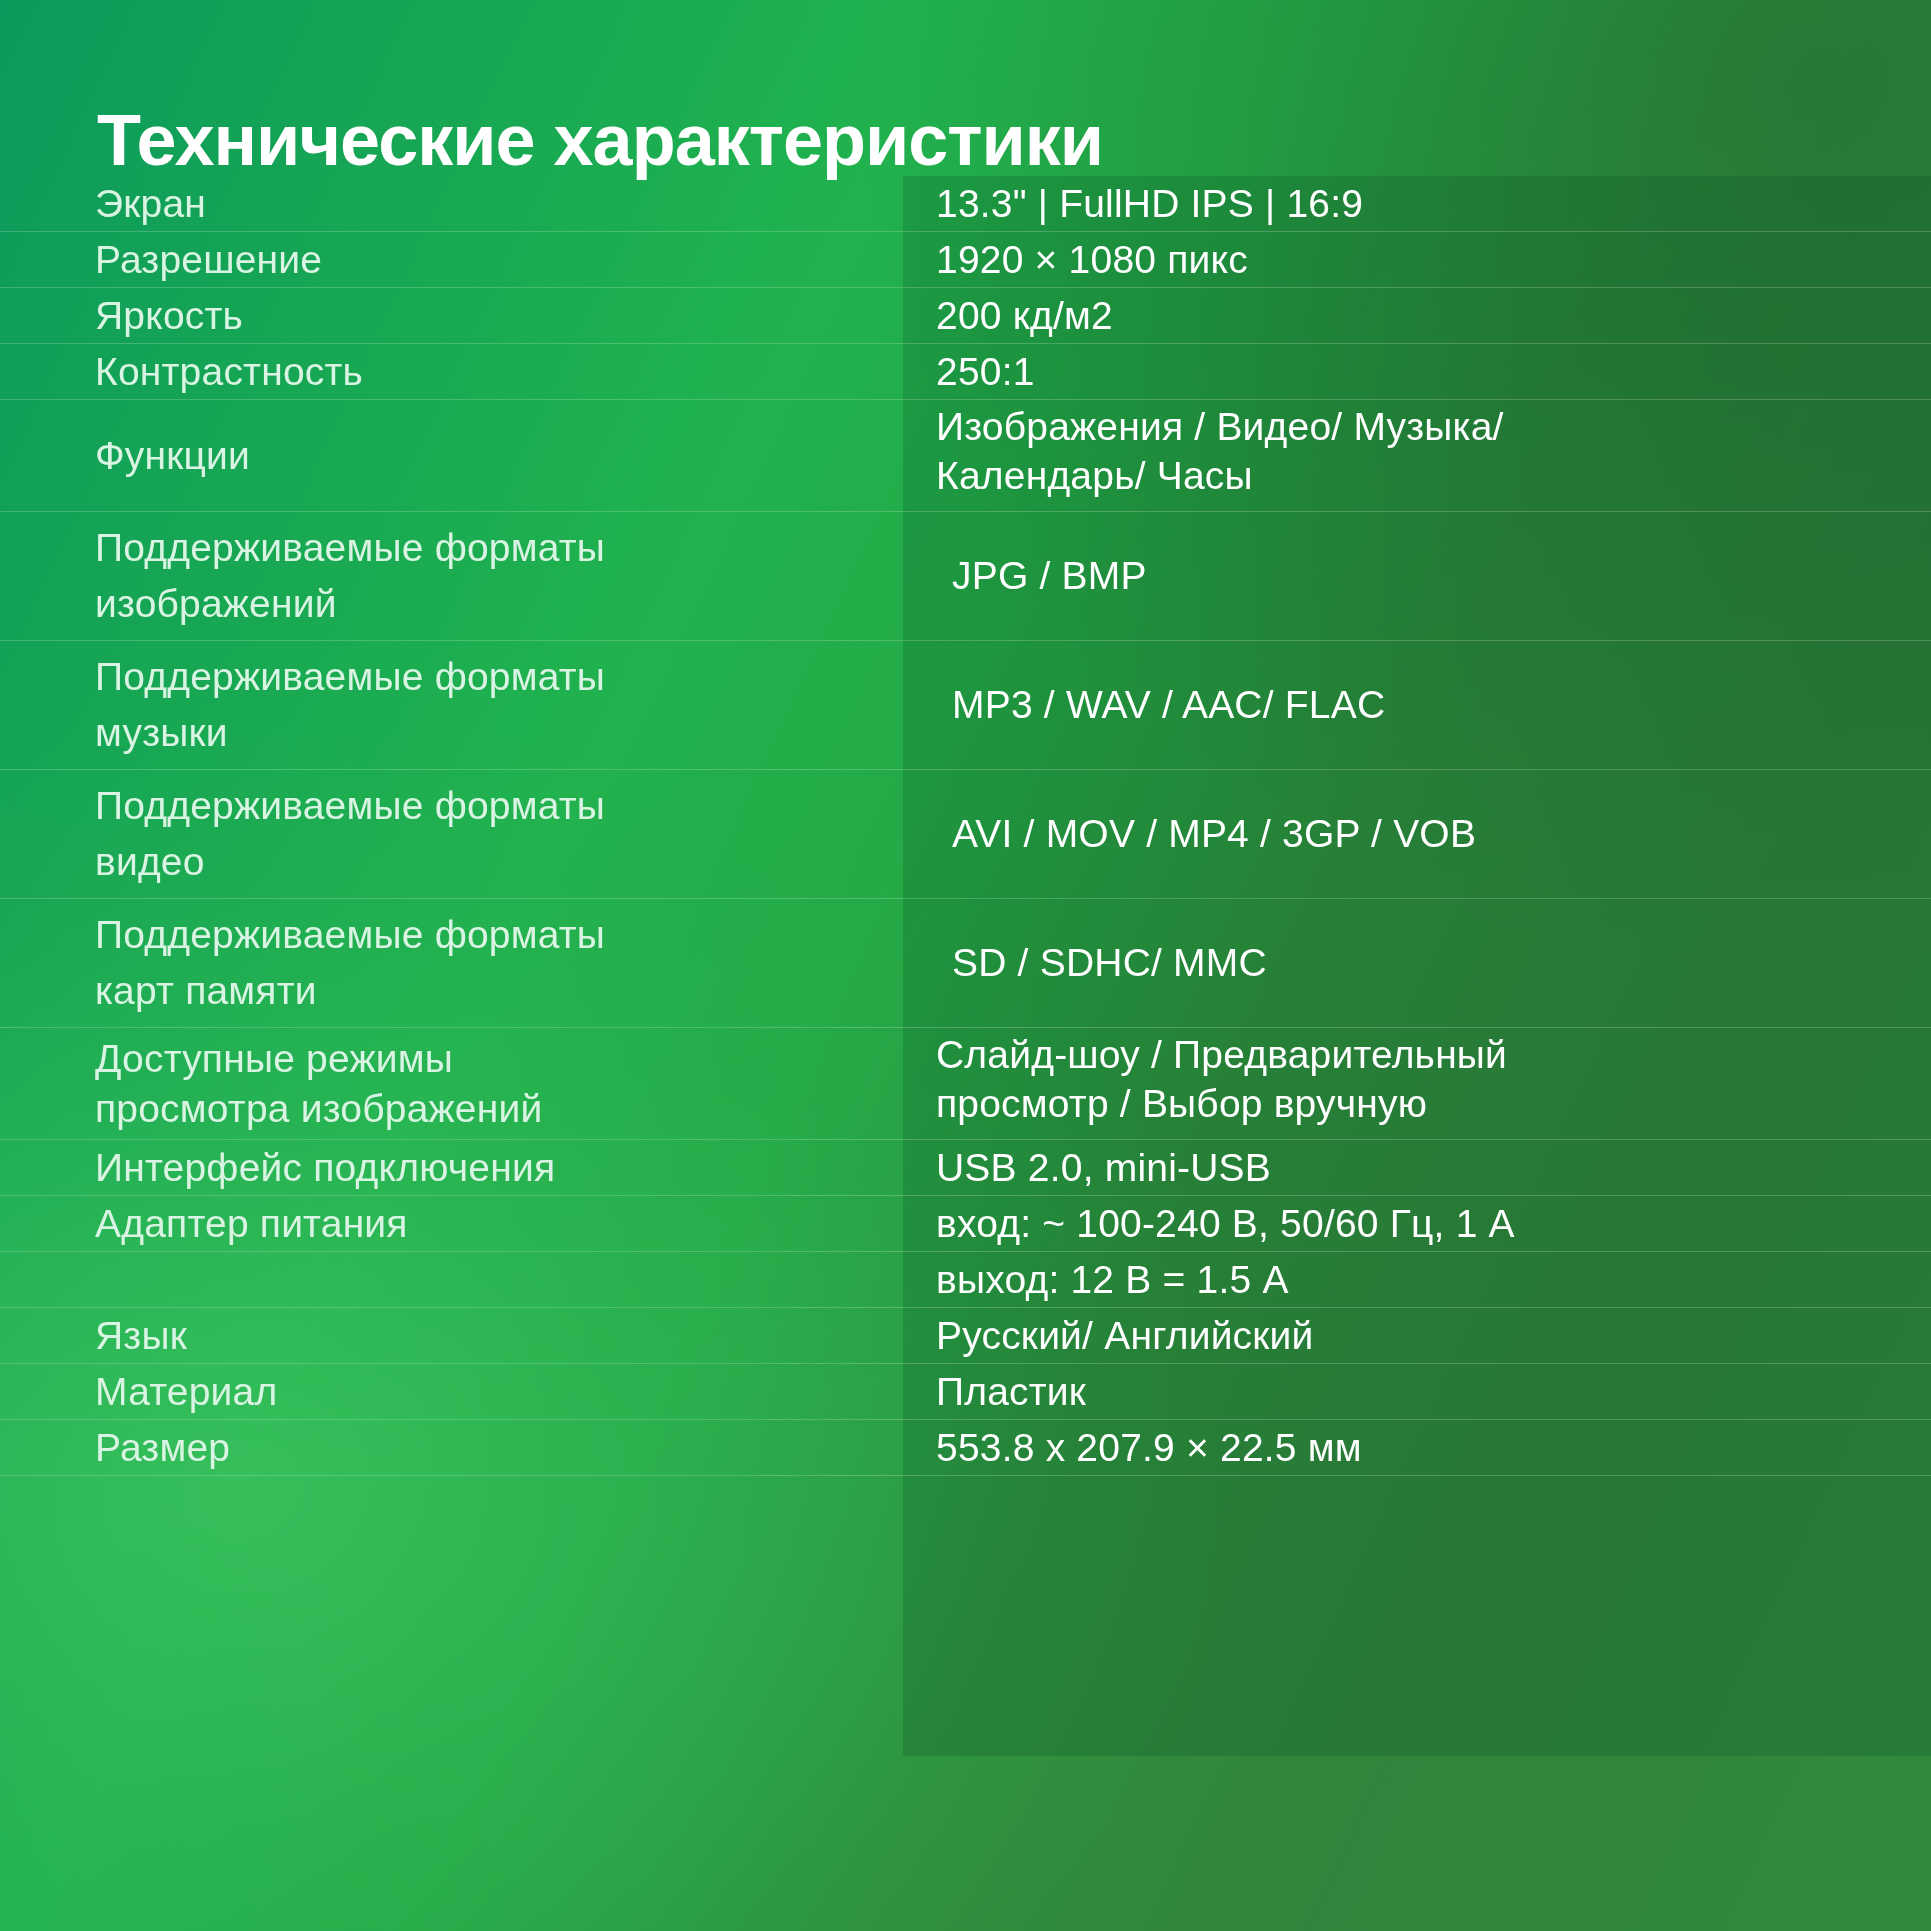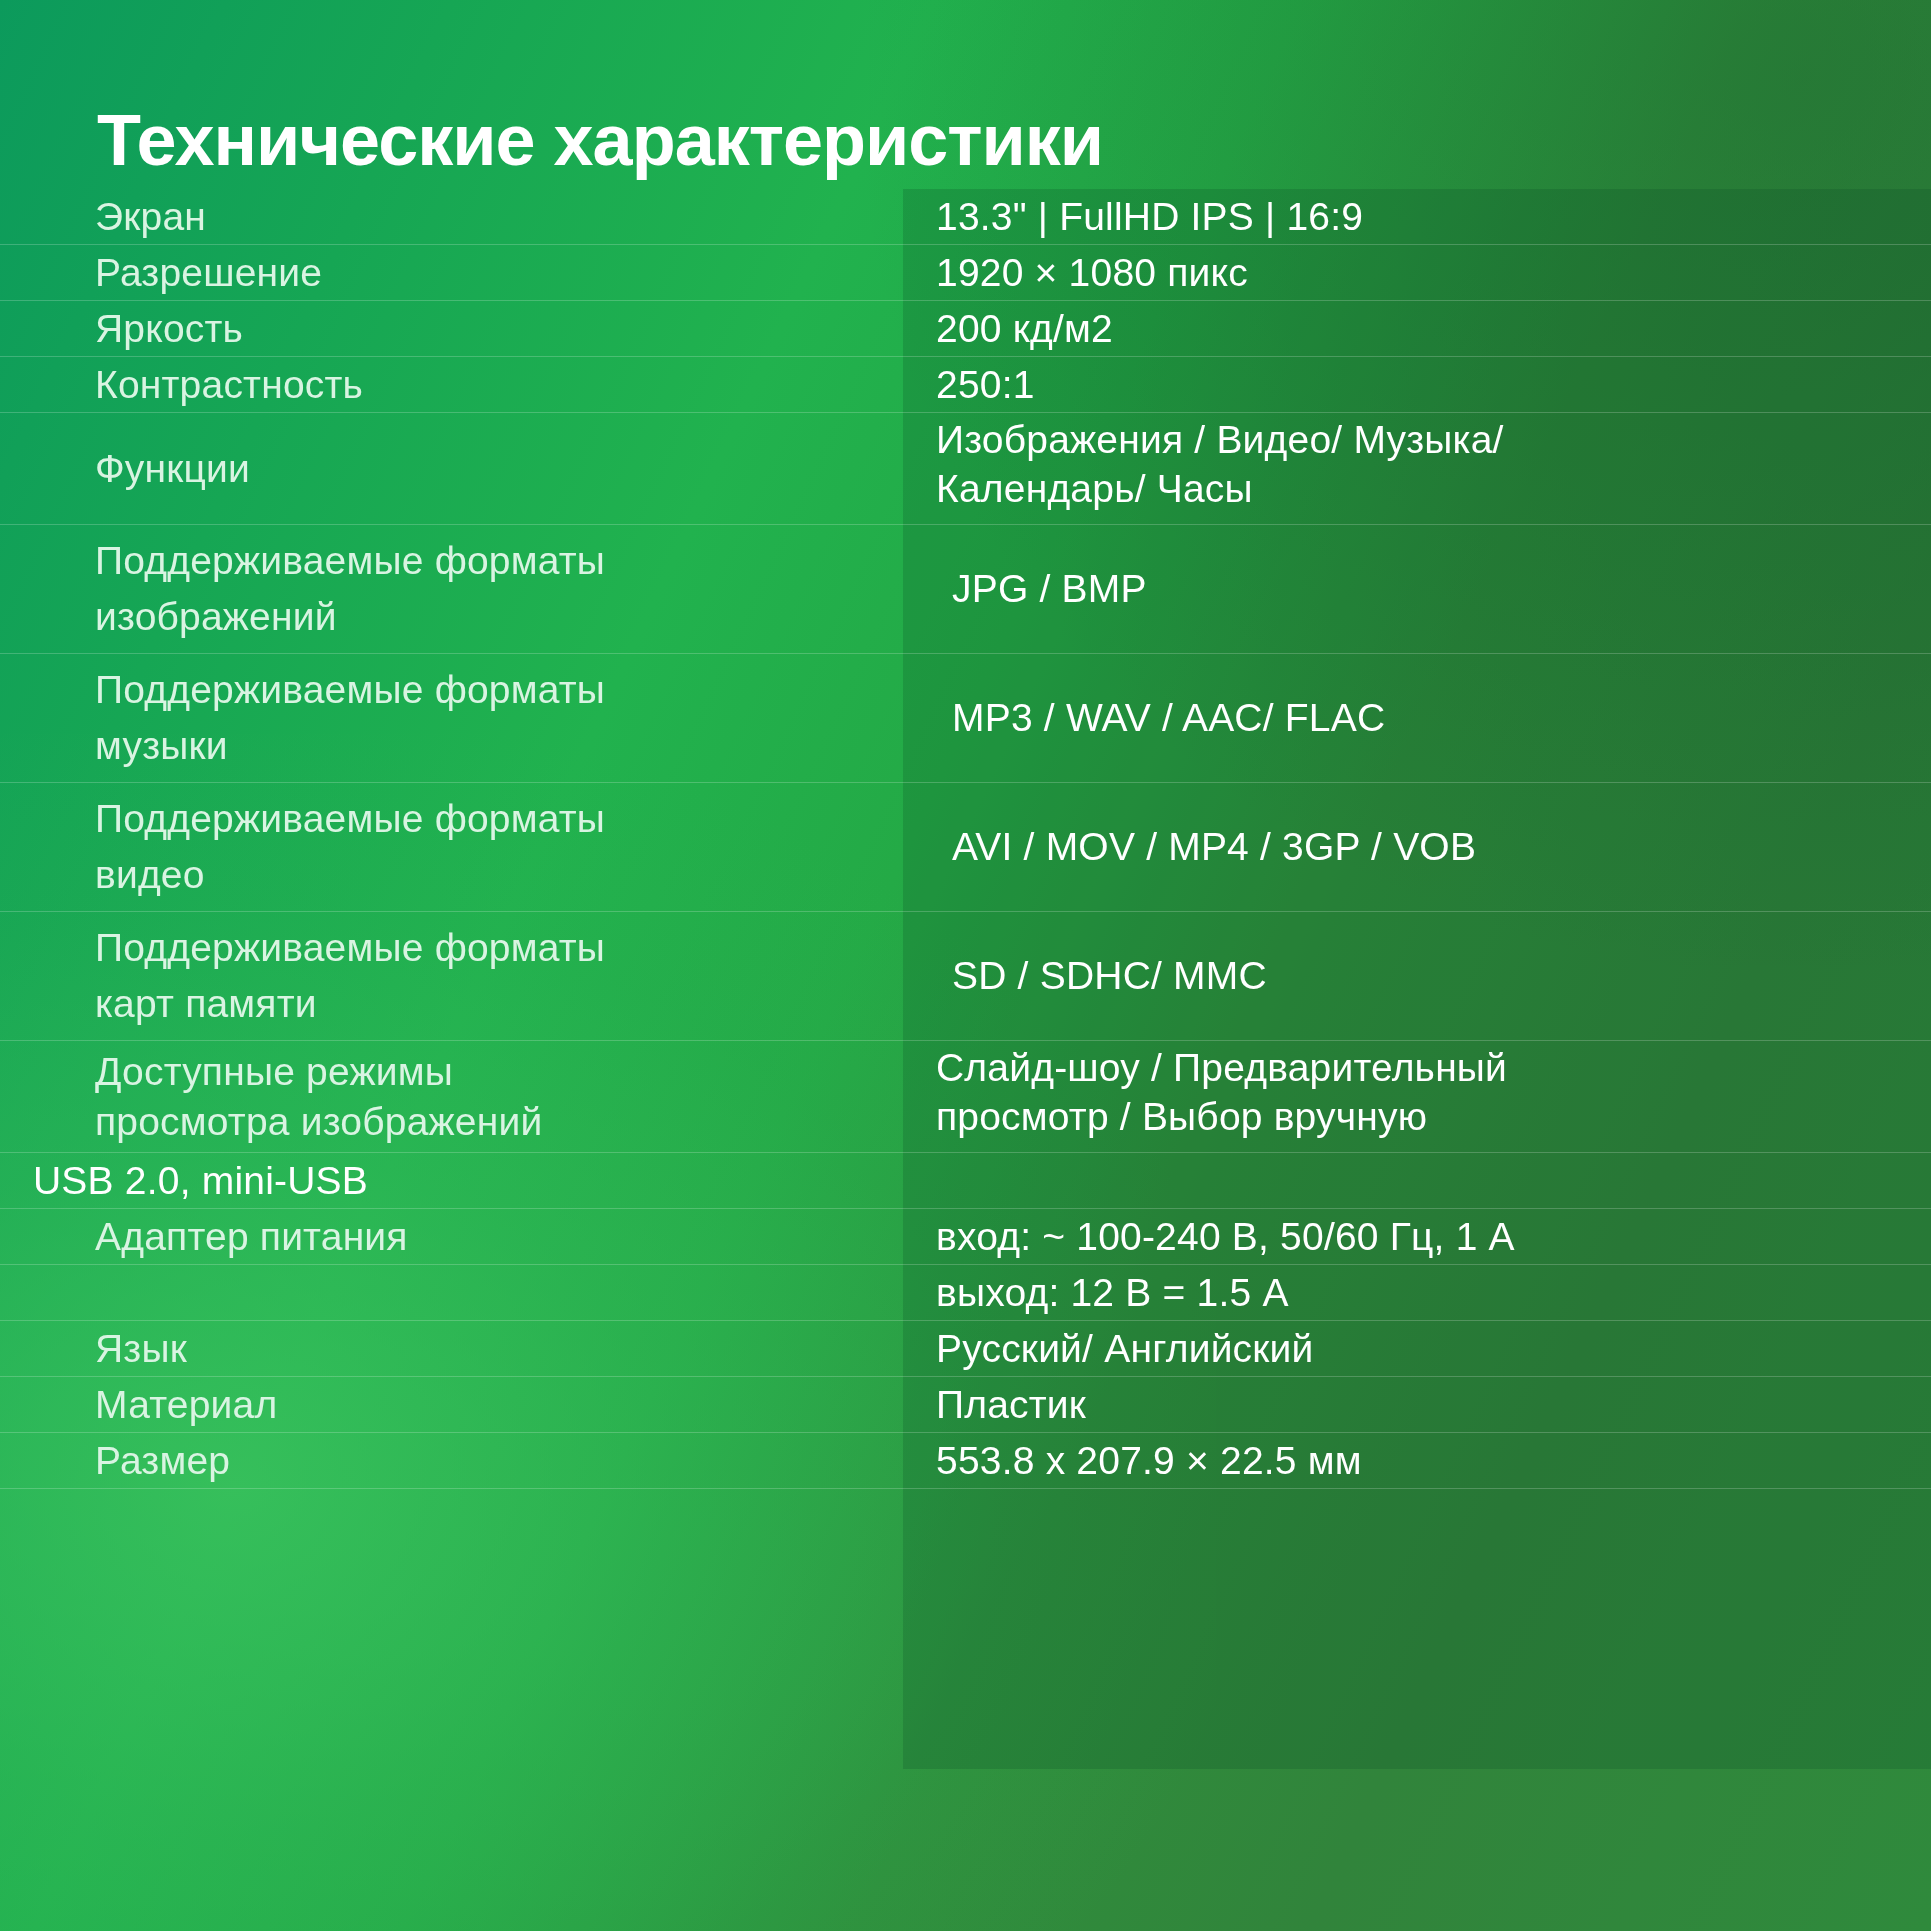--- a/index.html
+++ b/index.html
@@ -46,21 +46,21 @@
 
   #title{
     position:absolute;left:97px;top:54px;
     font-size:72px;font-weight:bold;color:#ffffff;
     letter-spacing:-1px;line-height:1.08;
     white-space:nowrap;
   }
 
   
   #table{
-    position:absolute;left:0;top:176px;width:1931px;margin-top:13px;
+    position:absolute;left:0;top:176px;width:1931px;
   }
   
   #valuecol{
     position:absolute;left:903px;top:0;width:1028px;height:1580px;
     background:rgba(7,72,37,0.215);
     pointer-events:none;
   }
   .row{
     position:relative;
     display:flex;
@@ -198,20 +198,23 @@
           <div class="cell-label">
             <span class="ln">Доступные режимы</span>
             <span class="ln">просмотра изображений</span>
           </div>
           <div class="cell-value">
             <span class="ln">Слайд-шоу / Предварительный</span>
             <span class="ln">просмотр / Выбор вручную</span>
           </div>
         </div>
         <div class="row h1">
+          <div class="cell-label">
+            <span class="ln">Интерфейс подключения</span>
+          </div>
           <div class="cell-value">
             <span class="ln">USB 2.0, mini-USB</span>
           </div>
         </div>
         <div class="row h1">
           <div class="cell-label">
             <span class="ln">Адаптер питания</span>
           </div>
           <div class="cell-value">
             <span class="ln">вход: ~ 100-240 В, 50/60 Гц, 1 А</span>

